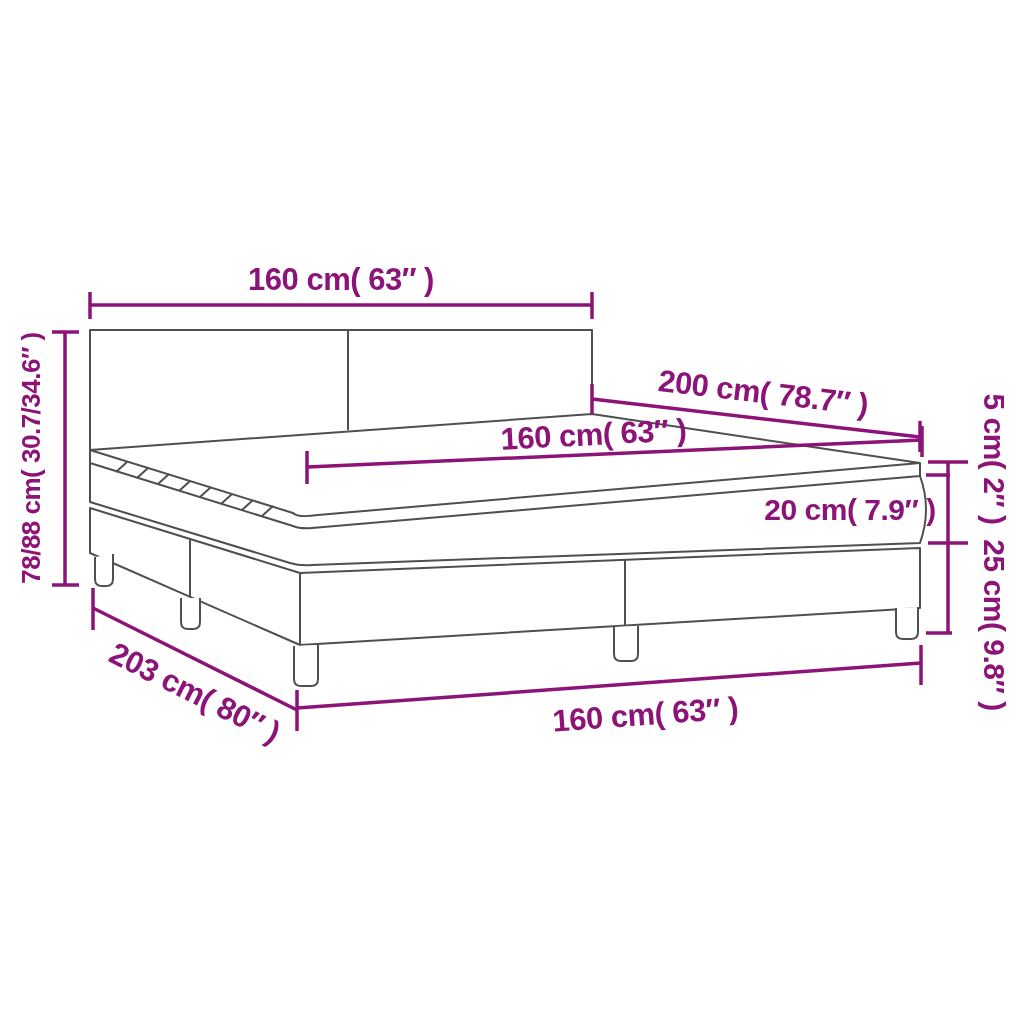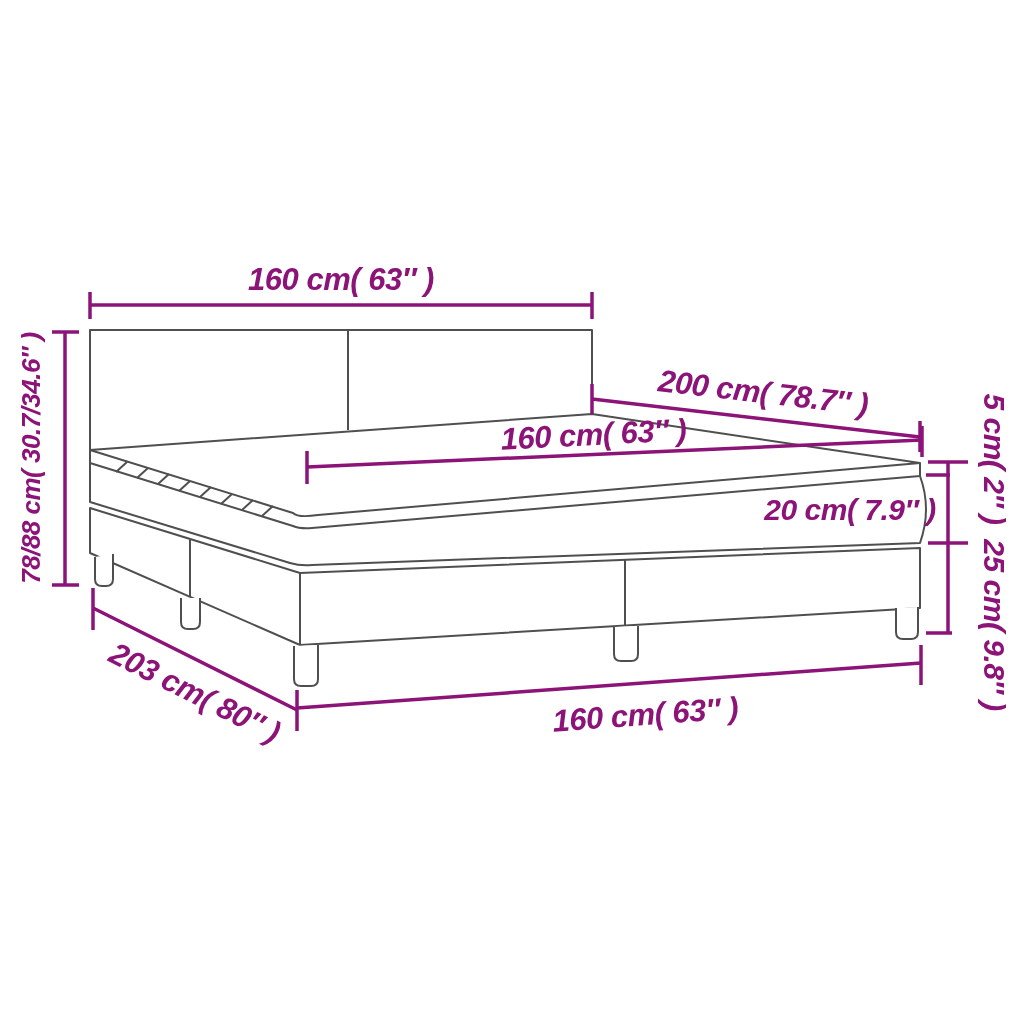--- a/index.html
+++ b/index.html
@@ -1,18 +1,18 @@
 <!DOCTYPE html>
 <html><head>
 <meta charset="utf-8">
 <style>
   html,body{margin:0;padding:0;background:#ffffff;}
   .canvas{
     width:1024px;height:1024px;margin:0 auto;background:#ffffff;
-    position:relative;overflow:hidden;font-style:italic;
+    position:relative;overflow:hidden;
   }
   svg{display:block;}
   .outline{stroke:#4f4f4f;stroke-width:2;fill:none;stroke-linejoin:round;}
   .outline-fill{stroke:#4f4f4f;stroke-width:2;fill:#ffffff;stroke-linejoin:round;}
   .dim{stroke:#8c1377;stroke-width:3.5;fill:none;stroke-linecap:butt;}
   .dim-label{
     font-family:"Liberation Sans","DejaVu Sans",sans-serif;
     font-weight:bold;fill:#8c1377;letter-spacing:-0.5px;
   }
   .fs31{font-size:31px;} .fs30{font-size:30px;} .fs26{font-size:26px;}

